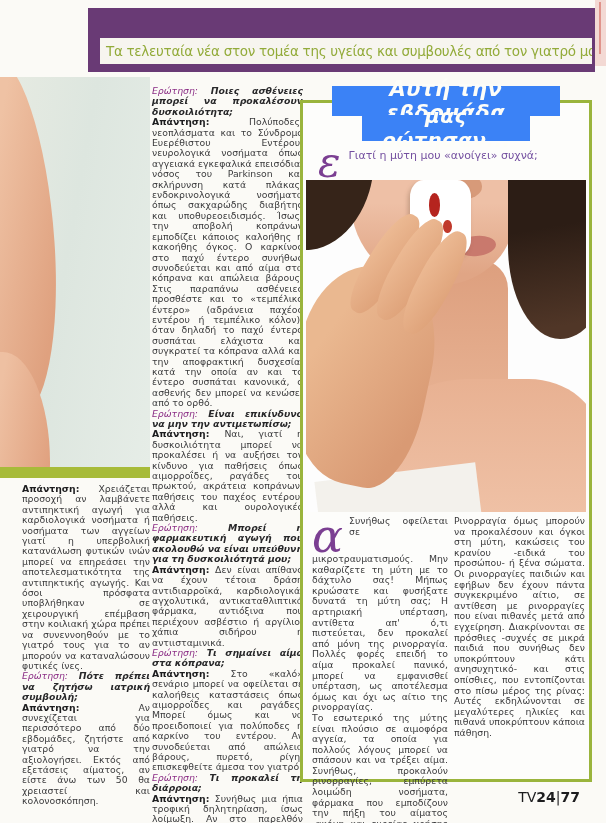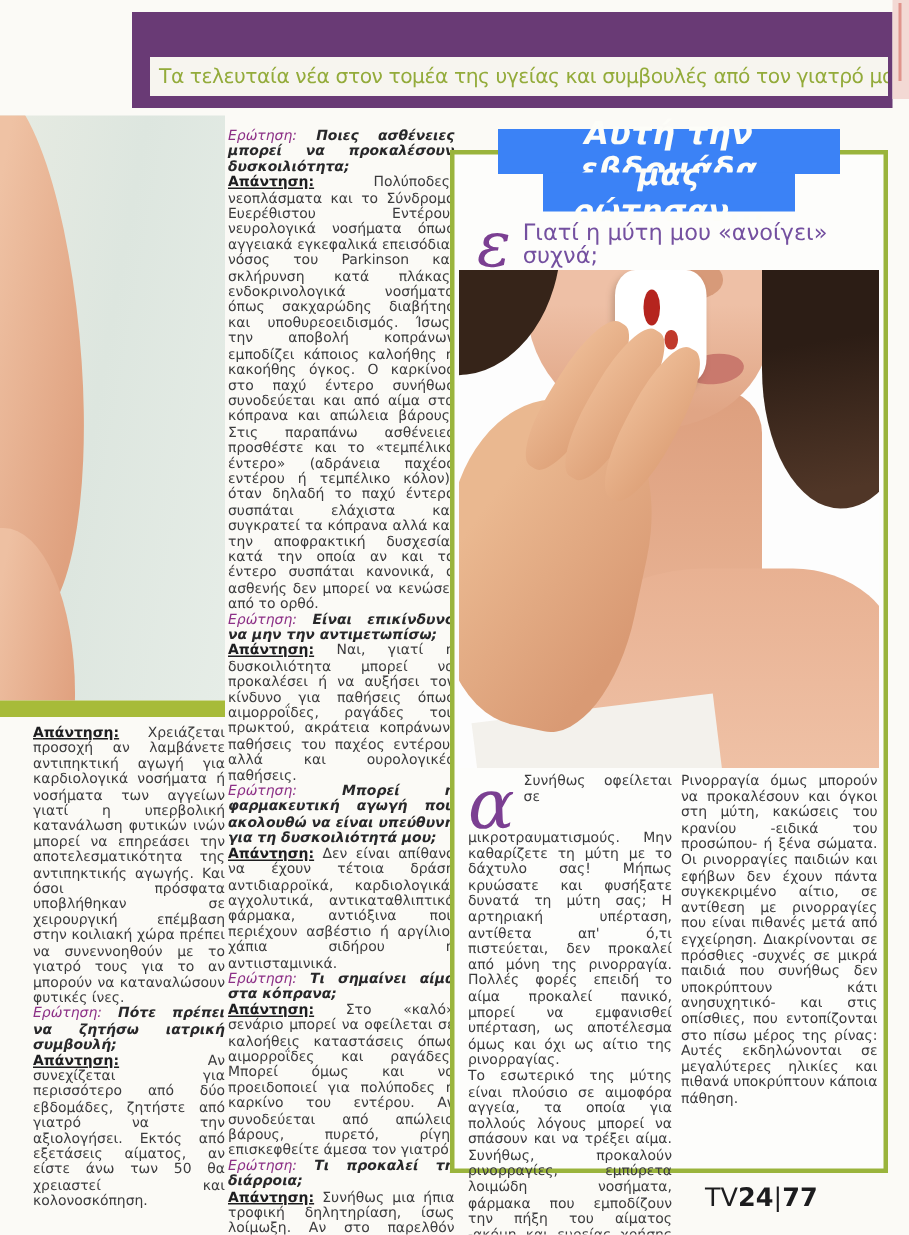--- a/index.html
+++ b/index.html
@@ -29,38 +29,38 @@
     background:linear-gradient(100deg,#eec0a2 40%,#df9f7d 90%);
     border-radius:48% 52% 50% 50%/45% 55% 50% 50%;}
   .green-bar{left:0;top:467px;width:150px;height:11px;background:#a7bb39;}
 
   
   .col{font-size:9.3px;line-height:10.4px;color:#3b3b3d;text-align:justify;}
   .col-left{left:22px;top:484px;width:128px;}
   .col-mid{left:152px;top:86px;width:151px;}
   .col p{margin:0;}
   .lbl-q{color:#8c2f86;font-weight:normal;font-style:italic;}
-  .lbl-a{color:#1d1d1f;font-weight:bold;text-decoration:underline;}
+  .lbl-a{color:#1d1d1f;font-weight:bold;}
   p.q{font-weight:bold;font-style:italic;color:#28282a;}
   p.a{color:#3b3b3d;}
 
   
   .qa-box{left:300px;top:100px;width:292px;height:682px;background:#fdfdfb;
     border:3px solid #9ab43c;box-sizing:border-box;}
   .title-block{background:#3b82f6;color:#fdfdf8;text-align:center;
     font-style:italic;font-weight:bold;letter-spacing:0.5px;
     display:flex;align-items:center;justify-content:center;}
   .title1{left:332px;top:86px;width:228px;height:30px;font-size:21px;}
   .title2{left:362px;top:115px;width:168px;height:26px;font-size:20px;}
 
   .q-row{left:318px;top:146px;width:260px;height:34px;display:flex;align-items:flex-start;}
   .big-letter{font-family:"DejaVu Serif","Liberation Serif",serif;font-style:italic;
     color:#7b3f92;}
   .q-eps{font-size:42px;line-height:34px;margin-right:8px;}
-  .q-text{color:#7450a0;font-size:15px;line-height:15px;padding-top:2px;}
+  .q-text{color:#7450a0;font-size:11px;line-height:15px;padding-top:2px;}
 
   
   .photo{left:306px;top:180px;width:280px;height:332px;overflow:hidden;background:#fdfdfd;}
   .photo div{position:absolute;}
   .ph-face{left:16%;top:-4%;width:58%;height:36%;
     background:linear-gradient(180deg,#eec0a6 30%,#e0a585 90%);
     border-radius:0 0 48% 52%/0 0 55% 70%;}
   .ph-hair-left{left:-8%;top:-6%;width:30%;height:28%;background:#362419;
     border-radius:0 0 75% 25%/0 0 90% 40%;transform:rotate(8deg);}
   .ph-hair-right{right:-6%;top:-8%;width:34%;height:56%;
@@ -88,21 +88,21 @@
   .ph-nosesh{left:47%;top:-2%;width:16%;height:8%;background:#d79a79;border-radius:50%;}
 
   
   .ans-col{font-size:9.3px;line-height:10.6px;color:#3b3b3d;text-align:justify;}
   .ans1{left:312px;top:516px;width:136px;}
   .ans2{left:454px;top:516px;width:131px;}
   .ans-col p{margin:0;}
   .dropcap{float:left;font-size:46px;line-height:36px;margin:2px 6px 0 0;}
 
   
-  .footer{left:470px;top:789px;width:110px;font-size:17px;color:#1c1c1e;}
+  .footer{left:470px;top:789px;width:110px;text-align:right;font-size:14px;color:#1c1c1e;}
   .footer .b{font-weight:bold;}
 </style>
 </head>
 <body>
 
 <div class="abs banner"></div>
 <div class="abs banner-strip">
   <span>Τα τελευταία νέα στον τομέα της υγείας και συμβουλές από τον γιατρό μας</span>
 </div>
 <div class="abs pink-edge"></div>

